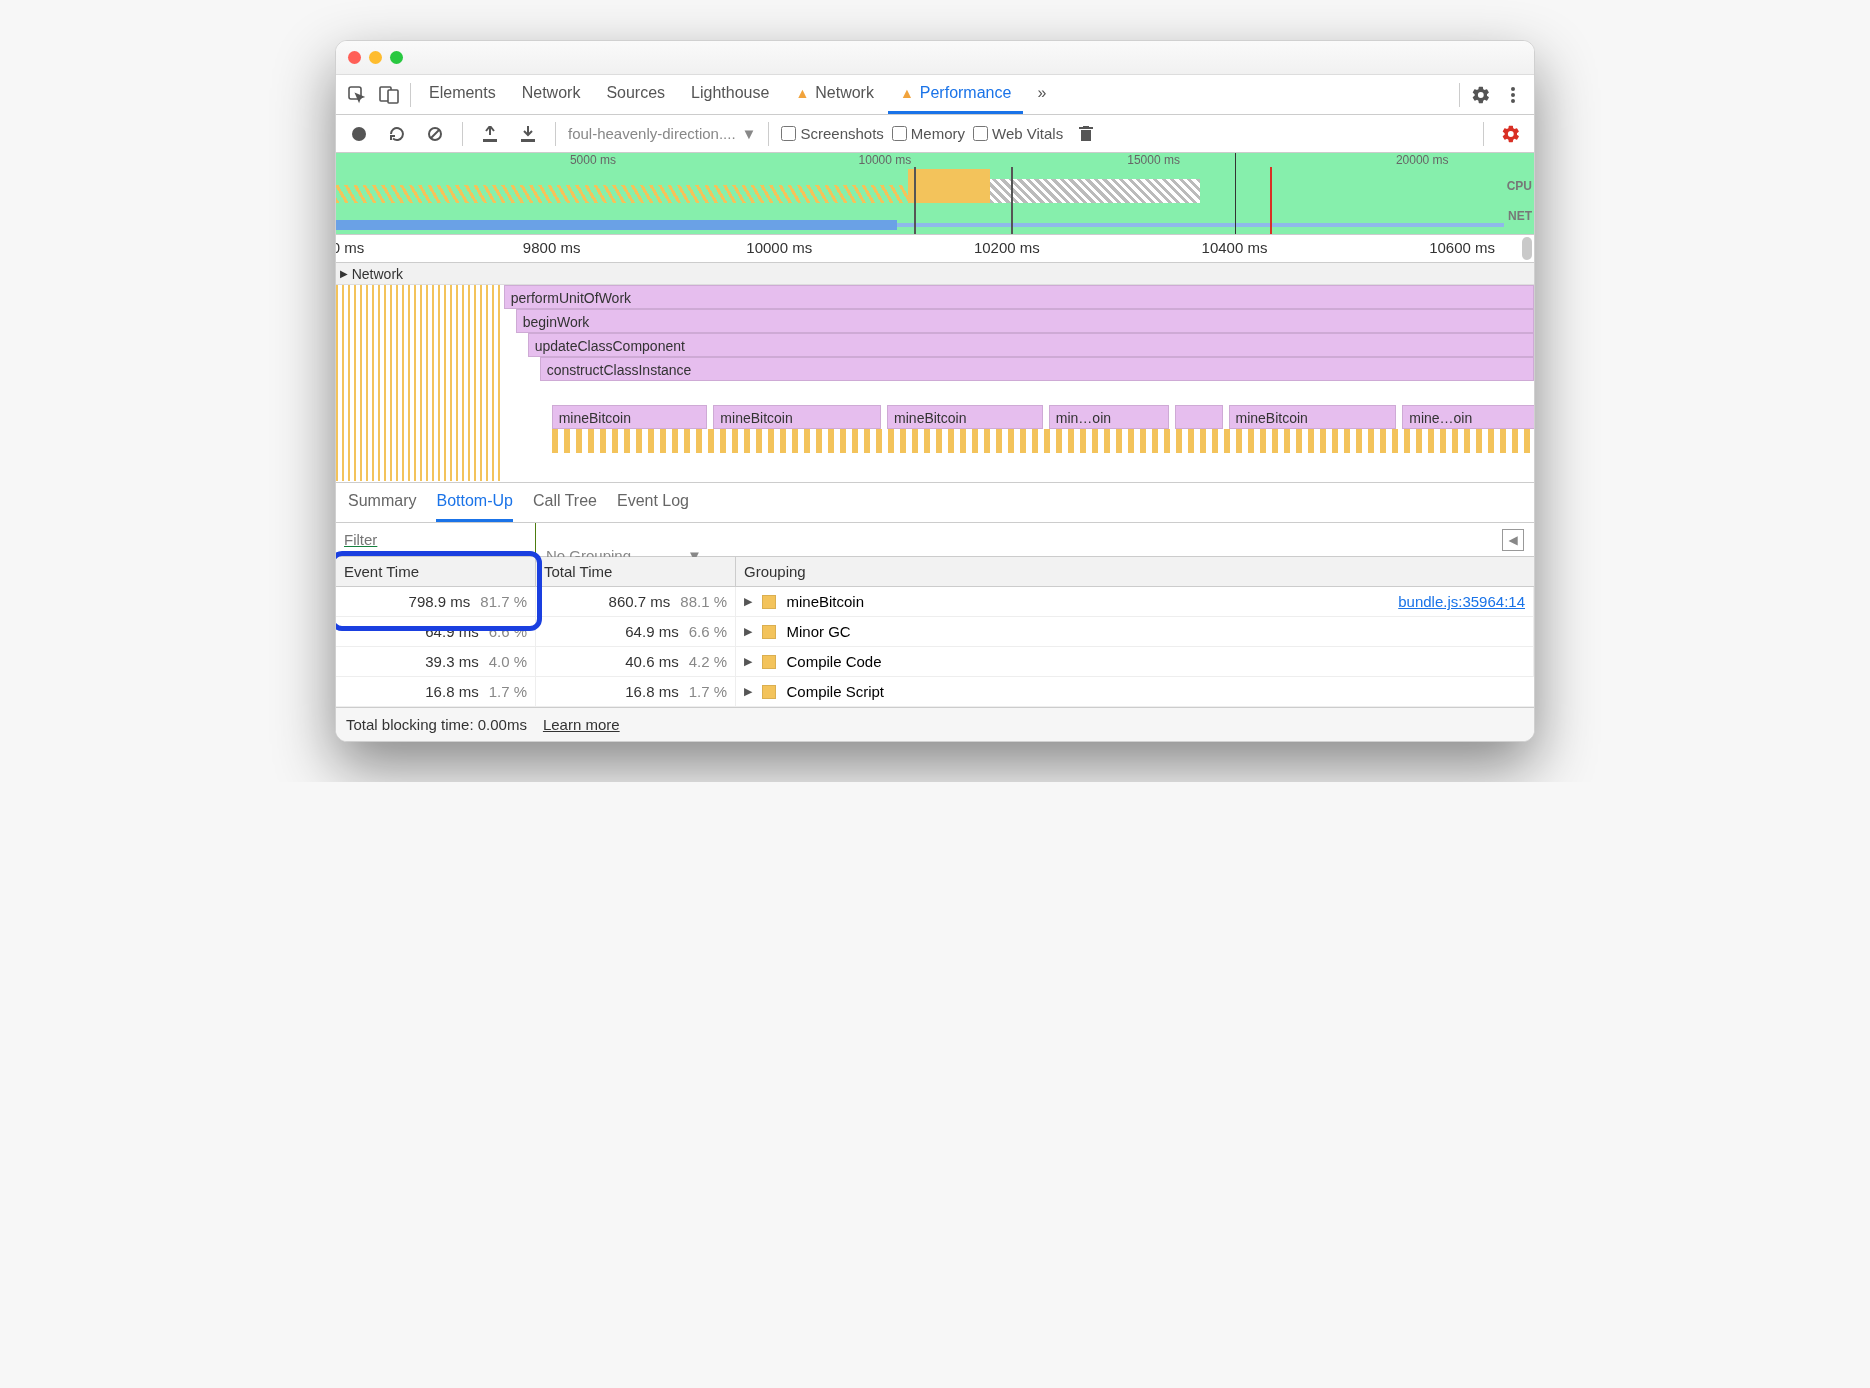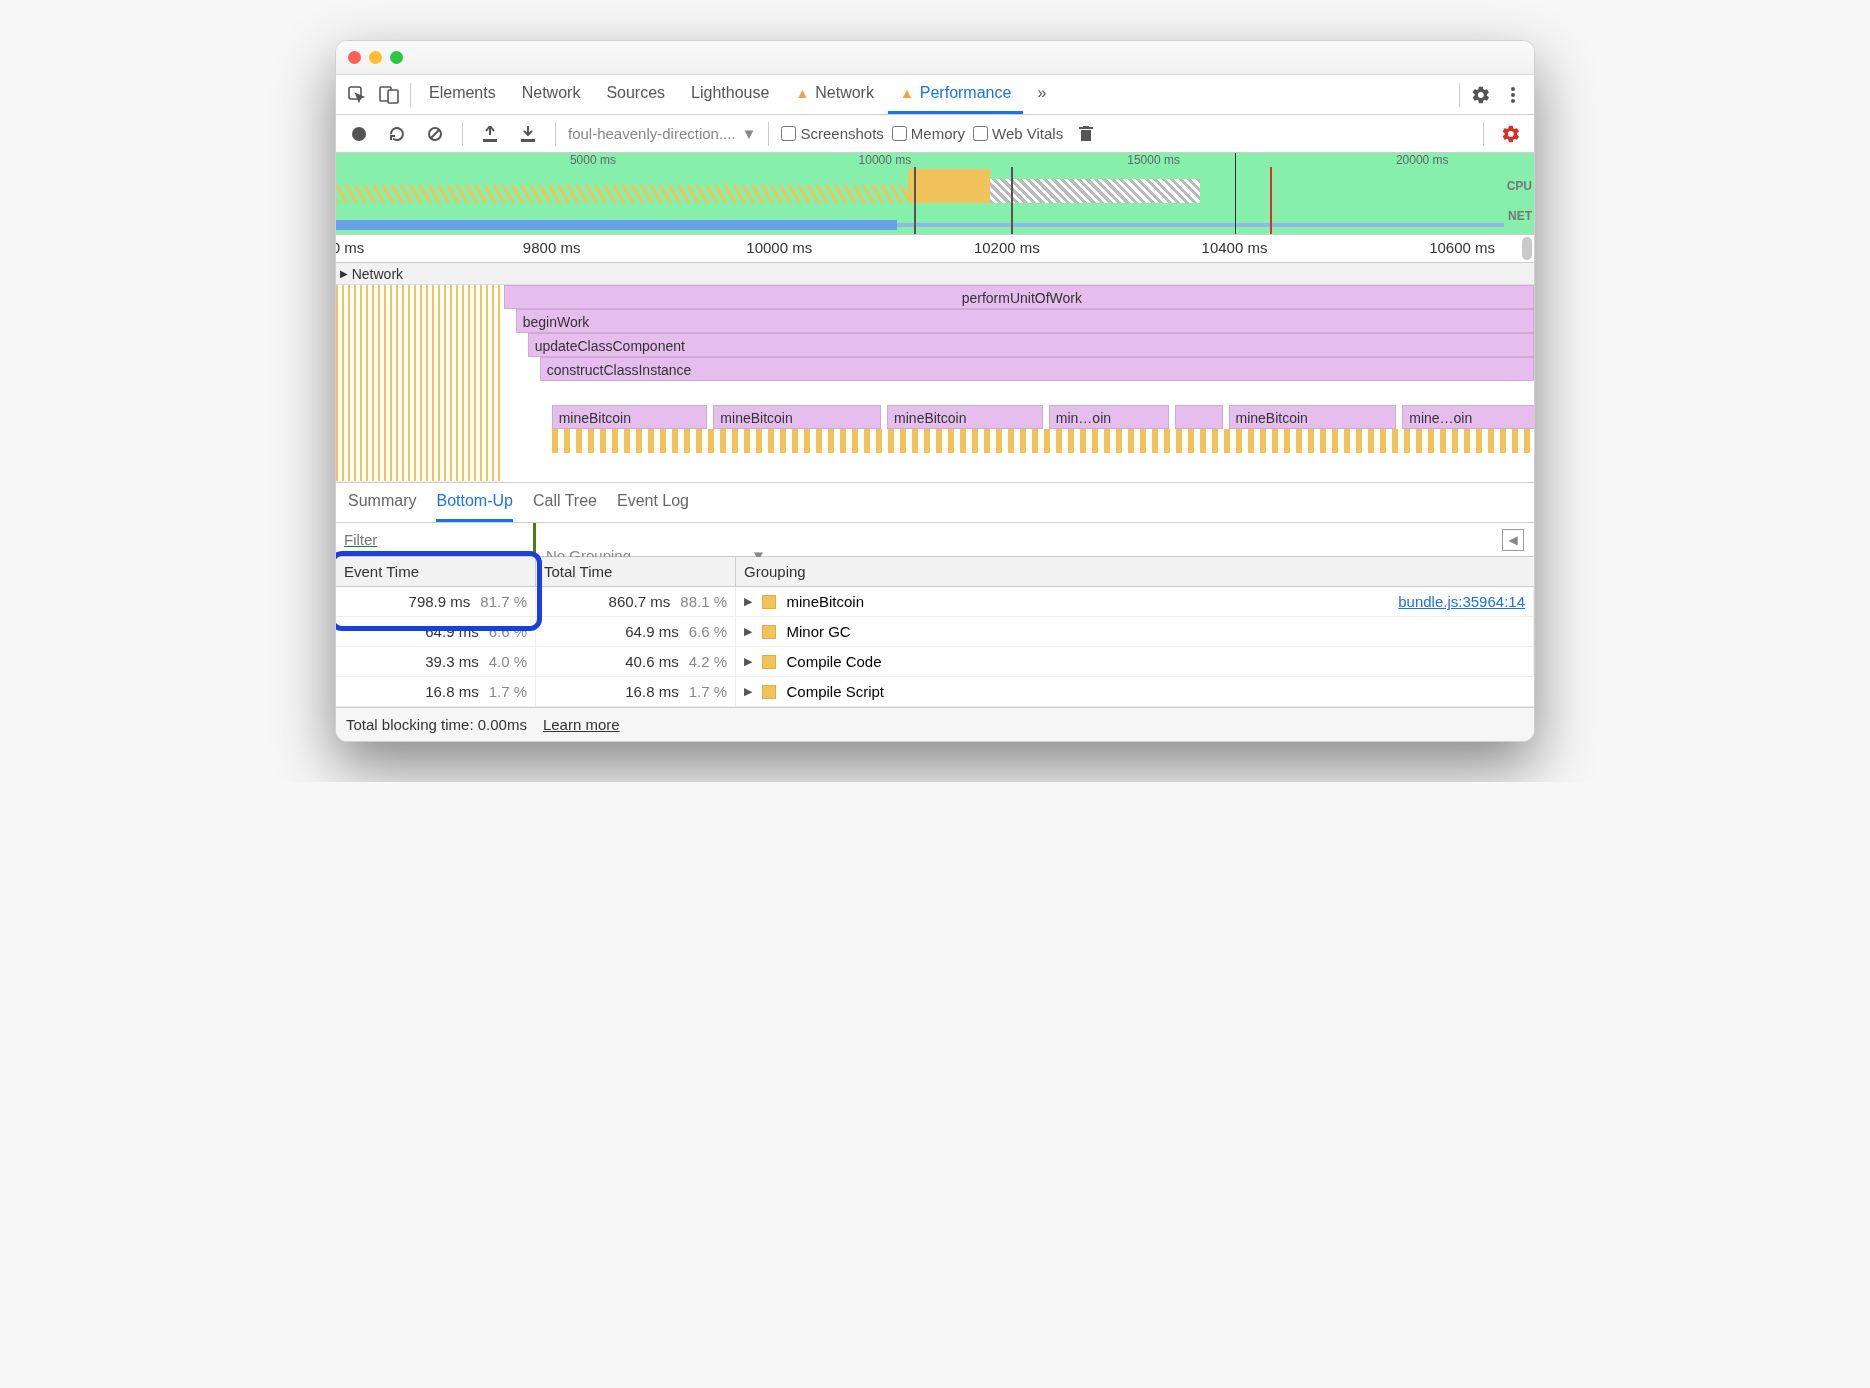--- a/index.html
+++ b/index.html
@@ -82,23 +82,23 @@
   .block{position:absolute; top:0; bottom:0; padding-left:6px; border:1px solid rgba(0,0,0,0.1); overflow:hidden; text-overflow:ellipsis;}
   .purple{background:#e6beee;}
   .yellow{background:#f3c35b;}
   .orange-stripes{background:repeating-linear-gradient(90deg,#f3c35b 0,#f3c35b 6px,transparent 6px,transparent 12px); border:none;}
   
   .bot-tabs{height:40px; display:flex; align-items:center; gap:20px; padding:0 12px; border-bottom:1px solid #ccc; font-size:16px; color:#666;}
   .bot-tab{height:100%; display:flex; align-items:center; border-bottom:3px solid transparent; cursor:pointer;}
   .bot-tab.active{color:#1a73e8; border-bottom-color:#1a73e8;}
   
   .filter-row{height:34px; display:flex; align-items:stretch; border-bottom:1px solid #ccc;}
-  .filter-row input{border:none; outline:none; width:200px; border-right:3px solid #4d7c0f; padding:0 8px; font-size:15px; color:#15803d;text-decoration:underline;}
+  .filter-row input{border:none; outline:none; width:200px; border-right:1px solid #4d7c0f; padding:0 8px; font-size:15px; color:#15803d;text-decoration:underline;}
   .grouping{flex:1; display:flex; align-items:center; padding:0 10px; color:#888; justify-content:space-between;}
-  .grouping .gsel{display:flex; align-items:center; gap:120px;margin-top:32px;}
+  .grouping .gsel{display:flex; align-items:center; gap:56px;margin-top:32px;}
   .collapse-btn{width:22px; height:22px; border:1px solid #999; display:flex; align-items:center; justify-content:center; font-size:12px;}
   
   .tbl{display:grid; grid-template-columns:200px 200px 1fr; font-size:15px;}
   .th{background:#f2f2f2; border-bottom:1px solid #ccc; border-right:1px solid #ccc; padding:6px 8px; color:#333;}
   .th:last-child{border-right:none;}
   .cell{border-bottom:1px solid #eee; border-right:1px solid #eee; padding:6px 8px; display:flex; gap:10px; align-items:center; justify-content:flex-end; position:relative;}
   .cell:last-child{border-right:none;}
   .timecell{justify-content:flex-end; color:#333;}
   .pct{color:#888;}
   .bar-under{position:absolute; left:0; top:0; bottom:0; background:#fde9b9; z-index:-1;}
@@ -273,21 +273,21 @@
 
   <div class="flame-area">
     <div class="net-row">
       <span class="tri">▶</span>
       <span>Network</span>
     </div>
     <div class="flame-body">
 
       <div style="position:absolute; left:0; top:0; width:14%; height:100%; background:repeating-linear-gradient(90deg,#f3c35b 0,#f3c35b 2px,transparent 2px,transparent 6px);"></div>
 
-      <div class="flame-track" style="top:0;text-align:center;">
+      <div class="flame-track" style="top:0;">
           <div class="block purple" style="left:14%; right:0;">performUnitOfWork</div>
         </div>
       <div class="flame-track" style="top:24px;">
           <div class="block purple" style="left:15%; right:0;">beginWork</div>
         </div>
       <div class="flame-track" style="top:48px;">
           <div class="block purple" style="left:16%; right:0;">updateClassComponent</div>
         </div>
       <div class="flame-track" style="top:72px;">
           <div class="block purple" style="left:17%; right:0;">constructClassInstance</div>

